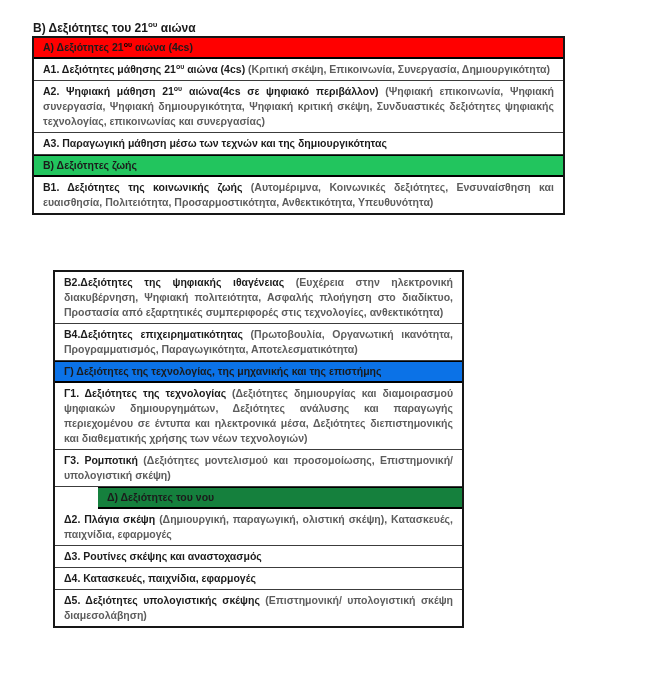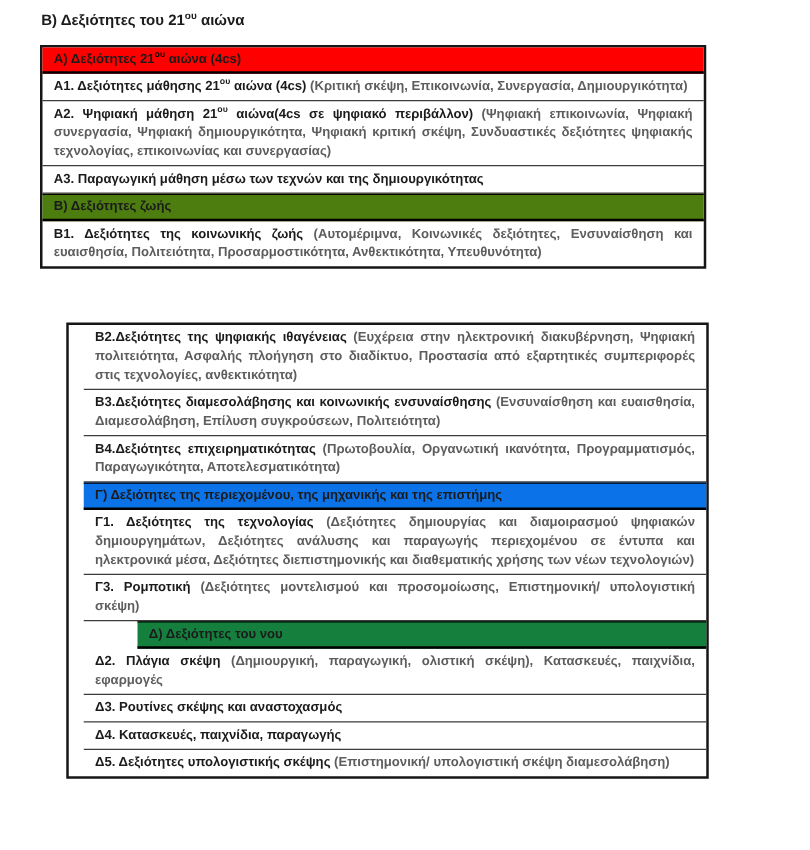--- a/index.html
+++ b/index.html
@@ -5,32 +5,32 @@
   html,body{margin:0;padding:0;}
   body{
     width:648px;height:680px;
     background:#ffffff;
     font-family:"Liberation Sans","DejaVu Sans",sans-serif;
     color:#1b1b1b;
     position:relative;
     overflow:hidden;
   }
   .doc-title{
-    position:absolute;left:33px;top:8px;
+    position:absolute;left:33px;top:20px;
     font-size:12px;font-weight:700;color:#1b1b1b;
   }
   .doc-title sup{font-size:8px;font-weight:700;}
   .skills-table{
     position:absolute;
     border:2px solid #161616;
     background:#ffffff;
     box-sizing:border-box;
   }
   #table-1{left:32px;top:36px;width:533px;}
-  #table-2{left:53px;top:258px;width:514px;padding-left:12px;}
+  #table-2{left:53px;top:270px;width:411px;}
   .row{
     box-sizing:border-box;
     font-size:10.5px;
     line-height:15px;
     border-bottom:1px solid #3c3c3c;
   }
   .row:last-child{border-bottom:none;}
   .row-item{
     padding:3px 9px;
     text-align:justify;
@@ -51,29 +51,28 @@
 </head>
 <body>
 
 <div class="doc-title"><span>Β) Δεξιότητες του 21</span><sup>ου</sup><span> αιώνα</span></div>
 
 <div id="table-1" class="skills-table">
     <div class="row row-header" style="background: rgb(255, 0, 0);"><span class="b">Α) Δεξιότητες 21</span><sup class="s">ου</sup><span class="b"> αιώνα (4cs)</span></div>
     <div class="row row-item"><span class="b">Α1. Δεξιότητες μάθησης 21</span><sup class="s">ου</sup><span class="b"> αιώνα (4cs) </span><span class="g">(Κριτική σκέψη, Επικοινωνία, Συνεργασία, Δημιουργικότητα)</span></div>
     <div class="row row-item"><span class="b">Α2. Ψηφιακή μάθηση 21</span><sup class="s">ου</sup><span class="b"> αιώνα(4cs σε ψηφιακό περιβάλλον) </span><span class="g">(Ψηφιακή επικοινωνία, Ψηφιακή συνεργασία, Ψηφιακή δημιουργικότητα, Ψηφιακή κριτική σκέψη, Συνδυαστικές δεξιότητες ψηφιακής τεχνολογίας, επικοινωνίας και συνεργασίας)</span></div>
     <div class="row row-item"><span class="b">Α3. Παραγωγική μάθηση μέσω των τεχνών και της δημιουργικότητας</span></div>
-    <div class="row row-header" style="background: #4d7c0f;"><span class="b">Β) Δεξιότητες ζωής</span></div>
+    <div class="row row-header" style="background: #22c55e;"><span class="b">Β) Δεξιότητες ζωής</span></div>
     <div class="row row-item"><span class="b">Β1. Δεξιότητες της κοινωνικής ζωής </span><span class="g">(Αυτομέριμνα, Κοινωνικές δεξιότητες, Ενσυναίσθηση και ευαισθησία, Πολιτειότητα, Προσαρμοστικότητα, Ανθεκτικότητα, Υπευθυνότητα)</span></div>
   </div>
 
 <div id="table-2" class="skills-table">
     <div class="row row-item"><span class="b">Β2.Δεξιότητες της ψηφιακής ιθαγένειας </span><span class="g">(Ευχέρεια στην ηλεκτρονική διακυβέρνηση, Ψηφιακή πολιτειότητα, Ασφαλής πλοήγηση στο διαδίκτυο, Προστασία από εξαρτητικές συμπεριφορές στις τεχνολογίες, ανθεκτικότητα)</span></div>
-    <div class="row row-item"><span class="b">Β3.Δεξιότητες διαμεσολάβησης και κοινωνικής ενσυναίσθησης </span><span class="g">(Ενσυναίσθηση και ευαισθησία, Διαμεσολάβηση, Επίλυση συγκρούσεων, Πολιτειότητα)</span></div>
     <div class="row row-item"><span class="b">Β4.Δεξιότητες επιχειρηματικότητας </span><span class="g">(Πρωτοβουλία, Οργανωτική ικανότητα, Προγραμματισμός, Παραγωγικότητα, Αποτελεσματικότητα)</span></div>
-    <div class="row row-header" style="background: rgb(11, 114, 231);"><span class="b">Γ) Δεξιότητες της περιεχομένου, της μηχανικής και της επιστήμης</span></div>
+    <div class="row row-header" style="background: rgb(11, 114, 231);"><span class="b">Γ) Δεξιότητες της τεχνολογίας, της μηχανικής και της επιστήμης</span></div>
     <div class="row row-item"><span class="b">Γ1. Δεξιότητες της τεχνολογίας </span><span class="g">(Δεξιότητες δημιουργίας και διαμοιρασμού ψηφιακών δημιουργημάτων, Δεξιότητες ανάλυσης και παραγωγής περιεχομένου σε έντυπα και ηλεκτρονικά μέσα, Δεξιότητες διεπιστημονικής και διαθεματικής χρήσης των νέων τεχνολογιών)</span></div>
     <div class="row row-item"><span class="b">Γ3. Ρομποτική </span><span class="g">(Δεξιότητες μοντελισμού και προσομοίωσης, Επιστημονική/ υπολογιστική σκέψη)</span></div>
     <div class="row row-header" style="background: #15803d; margin-left: 43px;"><span class="b">Δ) Δεξιότητες του νου</span></div>
     <div class="row row-item"><span class="b">Δ2. Πλάγια σκέψη </span><span class="g">(Δημιουργική, παραγωγική, ολιστική σκέψη), Κατασκευές, παιχνίδια, εφαρμογές</span></div>
     <div class="row row-item"><span class="b">Δ3. Ρουτίνες σκέψης και αναστοχασμός</span></div>
-    <div class="row row-item"><span class="b">Δ4. Κατασκευές, παιχνίδια, παραγωγής</span></div>
+    <div class="row row-item"><span class="b">Δ4. Κατασκευές, παιχνίδια, εφαρμογές</span></div>
     <div class="row row-item"><span class="b">Δ5. Δεξιότητες υπολογιστικής σκέψης </span><span class="g">(Επιστημονική/ υπολογιστική σκέψη διαμεσολάβηση)</span></div>
   </div>
 
 </body></html>

